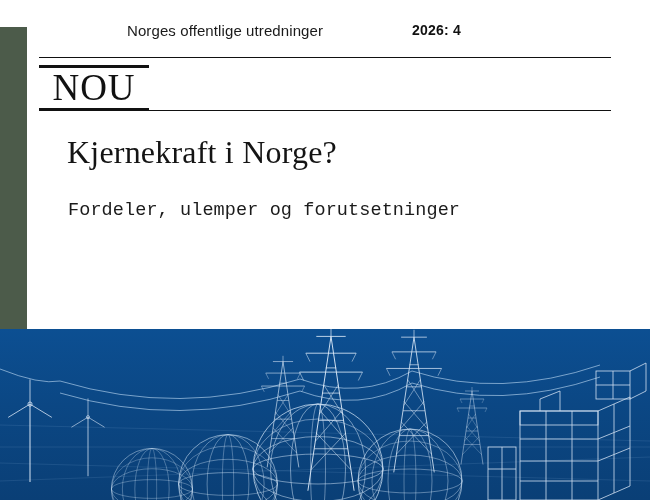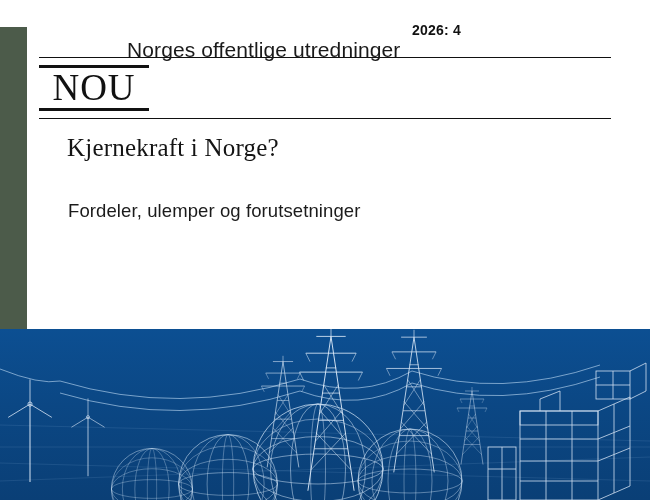--- a/index.html
+++ b/index.html
@@ -49,21 +49,21 @@
     height: 302px;
     background: #ffffff;
   }
 
   
   .masthead {
     position: absolute;
     left: 39px;
     top: 57px;
     width: 572px;
-    height: 62px;
+    height: 54px;
     border-top: 1px solid #111111;
     border-bottom: 1px solid #111111;
     box-sizing: border-box;
   }
   .nou-box {
     position: absolute;
     left: 0px;
     top: 7px;
     width: 110px;
     height: 46px;
@@ -81,50 +81,49 @@
     letter-spacing: 1px;
     color: #111111;
     font-weight: 400;
     padding-bottom: 2px;
   }
   .masthead-sub {
     position: absolute;
     left: 127px;
     top: 22px;
     font-family: "Liberation Sans", sans-serif;
-    font-size: 21px;
+    font-size: 15px;
     color: #1a1a1a;
     letter-spacing: 0.1px;
-    margin-top: 16px;
   }
   .masthead-number {
     position: absolute;
     left: 412px;
     top: 22px;
     font-family: "Liberation Sans", sans-serif;
     font-size: 14px;
     font-weight: bold;
     color: #111111;
     letter-spacing: 0.2px;
   }
 
   .cover-title {
     position: absolute;
     left: 67px;
     top: 134px;
     font-family: "Liberation Serif", serif;
-    font-size: 25px;
+    font-size: 32px;
     color: #141414;
     letter-spacing: 0.2px;
   }
   .cover-subtitle {
     position: absolute;
     left: 68px;
     top: 200px;
-    font-family: Liberation Sans, sans-serif;
+    font-family: Liberation Mono, monospace;
     font-size: 18.5px;
     color: #1b1b1b;
     letter-spacing: 0.1px;
   }
 
   
   .blue-band {
     position: absolute;
     left: 0;
     top: 329px;

